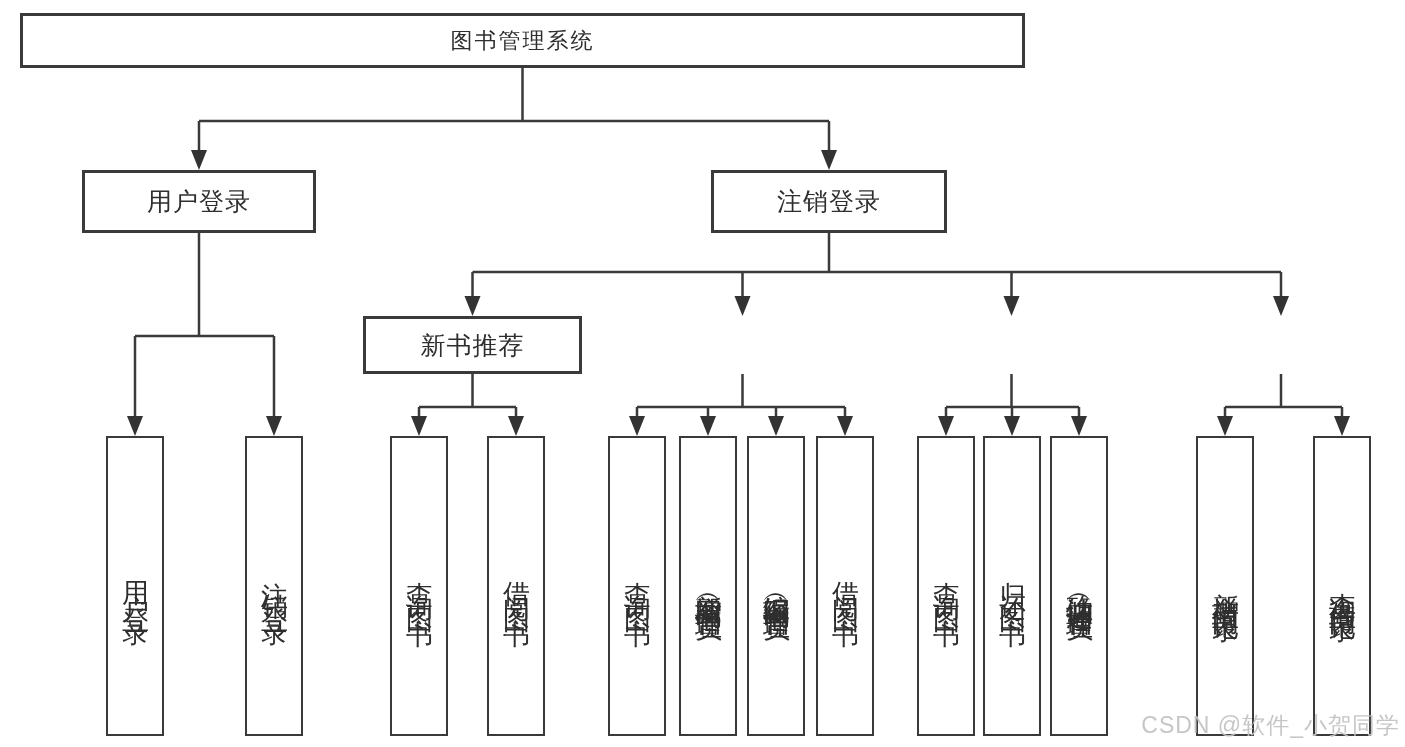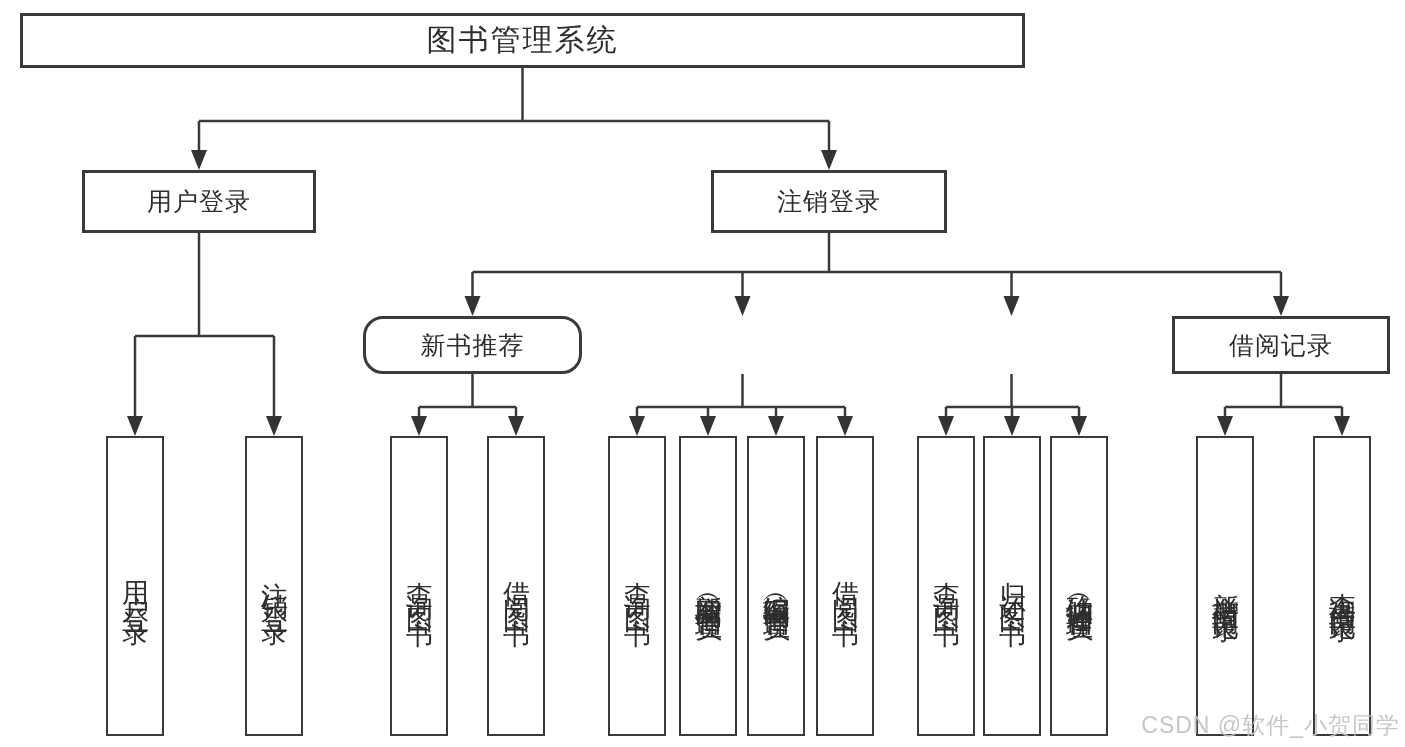--- a/index.html
+++ b/index.html
@@ -37,21 +37,21 @@
     align-items: center;
     justify-content: center;
     color: #2e2e2e;
   }
   .h-node .lbl {
     font-size: 25px;
     letter-spacing: 1px;
     white-space: nowrap;
   }
   .root-node .lbl {
-    font-size: 30px;
+    font-size: 22px;
     letter-spacing: 2px;
   }
   .v-node {
     border-width: 2px;
   }
   .v-node .lbl {
     writing-mode: vertical-rl;
     text-orientation: mixed;
     font-size: 27px;
     letter-spacing: 13px;
@@ -122,25 +122,22 @@
     <span class="lbl">图书管理系统</span>
   </div>
 
   <div class="node h-node" style="left:82px; top:170px; width:234px; height:63px;">
     <span class="lbl">用户登录</span>
   </div>
   <div class="node h-node" style="left:711px; top:170px; width:236px; height:63px;">
     <span class="lbl">注销登录</span>
   </div>
 
-  <div class="node h-node" style="left:363px; top:316px; width:219px; height:58px;border-radius:20px;">
+  <div class="node h-node" style="left:363px; top:316px; width:219px; height:58px;">
     <span class="lbl">新书推荐</span>
-  </div>
-  <div class="node h-node" style="left:1172px; top:316px; width:218px; height:58px;">
-    <span class="lbl">借阅记录</span>
   </div>
 
   <div class="node v-node" style="left:106px; top:436px; width:58px; height:300px;">
     <span class="lbl">用户登录</span>
   </div>
   <div class="node v-node" style="left:245px; top:436px; width:58px; height:300px;">
     <span class="lbl">注销登录</span>
   </div>
 
   <div class="node v-node" style="left:390px; top:436px; width:58px; height:300px;">

